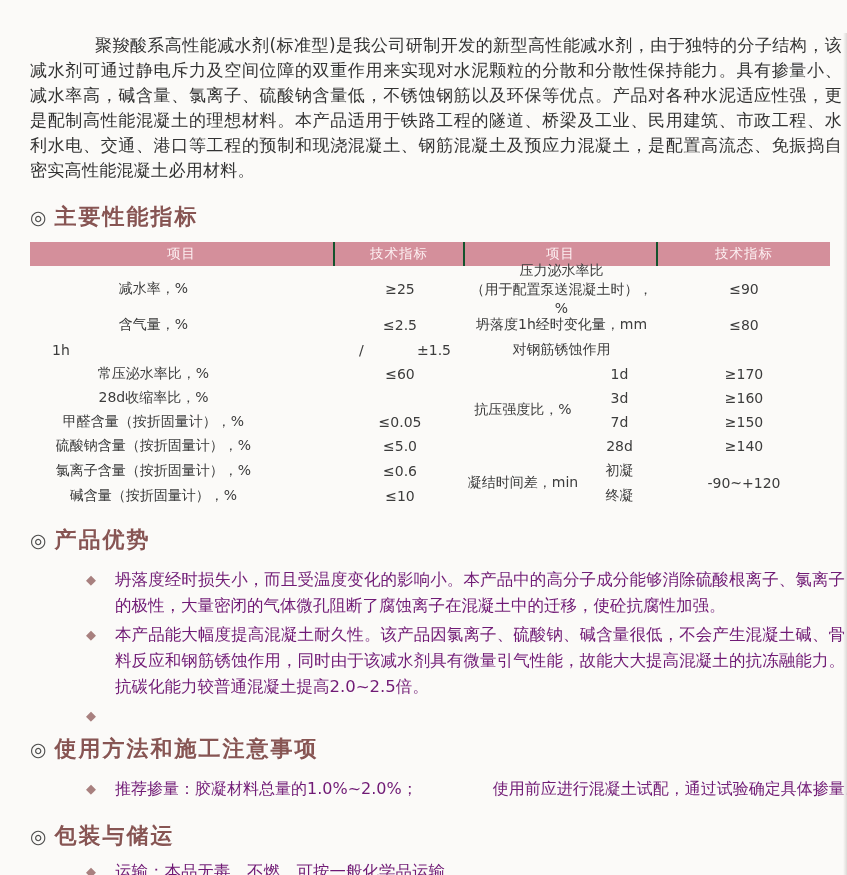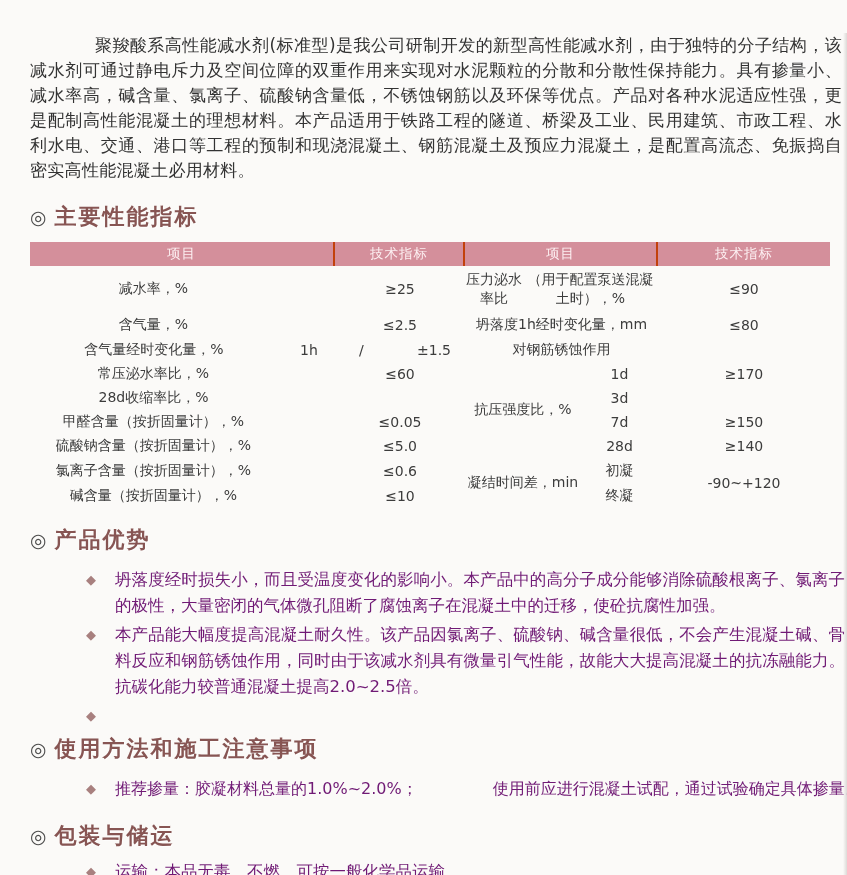--- a/index.html
+++ b/index.html
@@ -66,27 +66,27 @@
     font-size:14px;
     color:#3c3c3c;
   }
   .cell{display:flex;align-items:center;justify-content:center;text-align:center;}
   .th{
     background:var(--header-bg);
     color:var(--header-text);
     font-size:13.5px;
     letter-spacing:1px;
   }
-  .th-divider{border-right:2px solid #c2410c;}
+  .th-divider{border-right:2px solid #14532d;}
   .c1{padding-right:58px;}
   .c1-split{padding-right:0;}
   .c1s-label{flex:0 0 248px;text-align:center;}
   .c1s-sub{flex:1;text-align:left;padding-left:22px;}
   .c2-split{justify-content:space-between;padding:0 14px 0 24px;}
-  .two-line{flex-direction:row;line-height:19px;}
+  .two-line{flex-direction:column;line-height:19px;}
 
   
   .bullet-list{margin-top:13px;}
   .bullet-item{
     display:flex;
     padding-left:86px;
     padding-right:2px;
     margin-bottom:3px;
   }
   .diamond{
@@ -131,21 +131,20 @@
     <div class="cell th th-divider" style="grid-area:1/3/2/5">项目</div>
     <div class="cell th" style="grid-area:1/5">技术指标</div>
 
     <div class="cell c1" style="grid-area:2/1">减水率，%</div>
     <div class="cell" style="grid-area:2/2">≥25</div>
 
     <div class="cell c1" style="grid-area:3/1">含气量，%</div>
     <div class="cell" style="grid-area:3/2">≤2.5</div>
 
     <div class="cell c1 c1-split" style="grid-area:4/1">
-      <span class="c1s-label">含气量经时变化量，%</span>
       <span class="c1s-sub">1h</span>
     </div>
     <div class="cell c2-split" style="grid-area:4/2">
       <span>/</span>
       <span>±1.5</span>
     </div>
 
     <div class="cell c1" style="grid-area:5/1">常压泌水率比，%</div>
     <div class="cell" style="grid-area:5/2">≤60</div>
 
@@ -171,20 +170,21 @@
 
     <div class="cell" style="grid-area:3/3/4/5">坍落度1h经时变化量，mm</div>
     <div class="cell" style="grid-area:3/5">≤80</div>
 
     <div class="cell" style="grid-area:4/3/5/5">对钢筋锈蚀作用</div>
 
     <div class="cell" style="grid-area:5/3/9/4">抗压强度比，%</div>
     <div class="cell" style="grid-area:5/4">1d</div>
     <div class="cell" style="grid-area:5/5">≥170</div>
     <div class="cell" style="grid-area:6/4">3d</div>
+    <div class="cell" style="grid-area:6/5">≥160</div>
     <div class="cell" style="grid-area:7/4">7d</div>
     <div class="cell" style="grid-area:7/5">≥150</div>
     <div class="cell" style="grid-area:8/4">28d</div>
     <div class="cell" style="grid-area:8/5">≥140</div>
 
     <div class="cell" style="grid-area:9/3/11/4">凝结时间差，min</div>
     <div class="cell" style="grid-area:9/4">初凝</div>
     <div class="cell" style="grid-area:10/4">终凝</div>
     <div class="cell" style="grid-area:9/5/11/6">-90~+120</div>
   </div>

